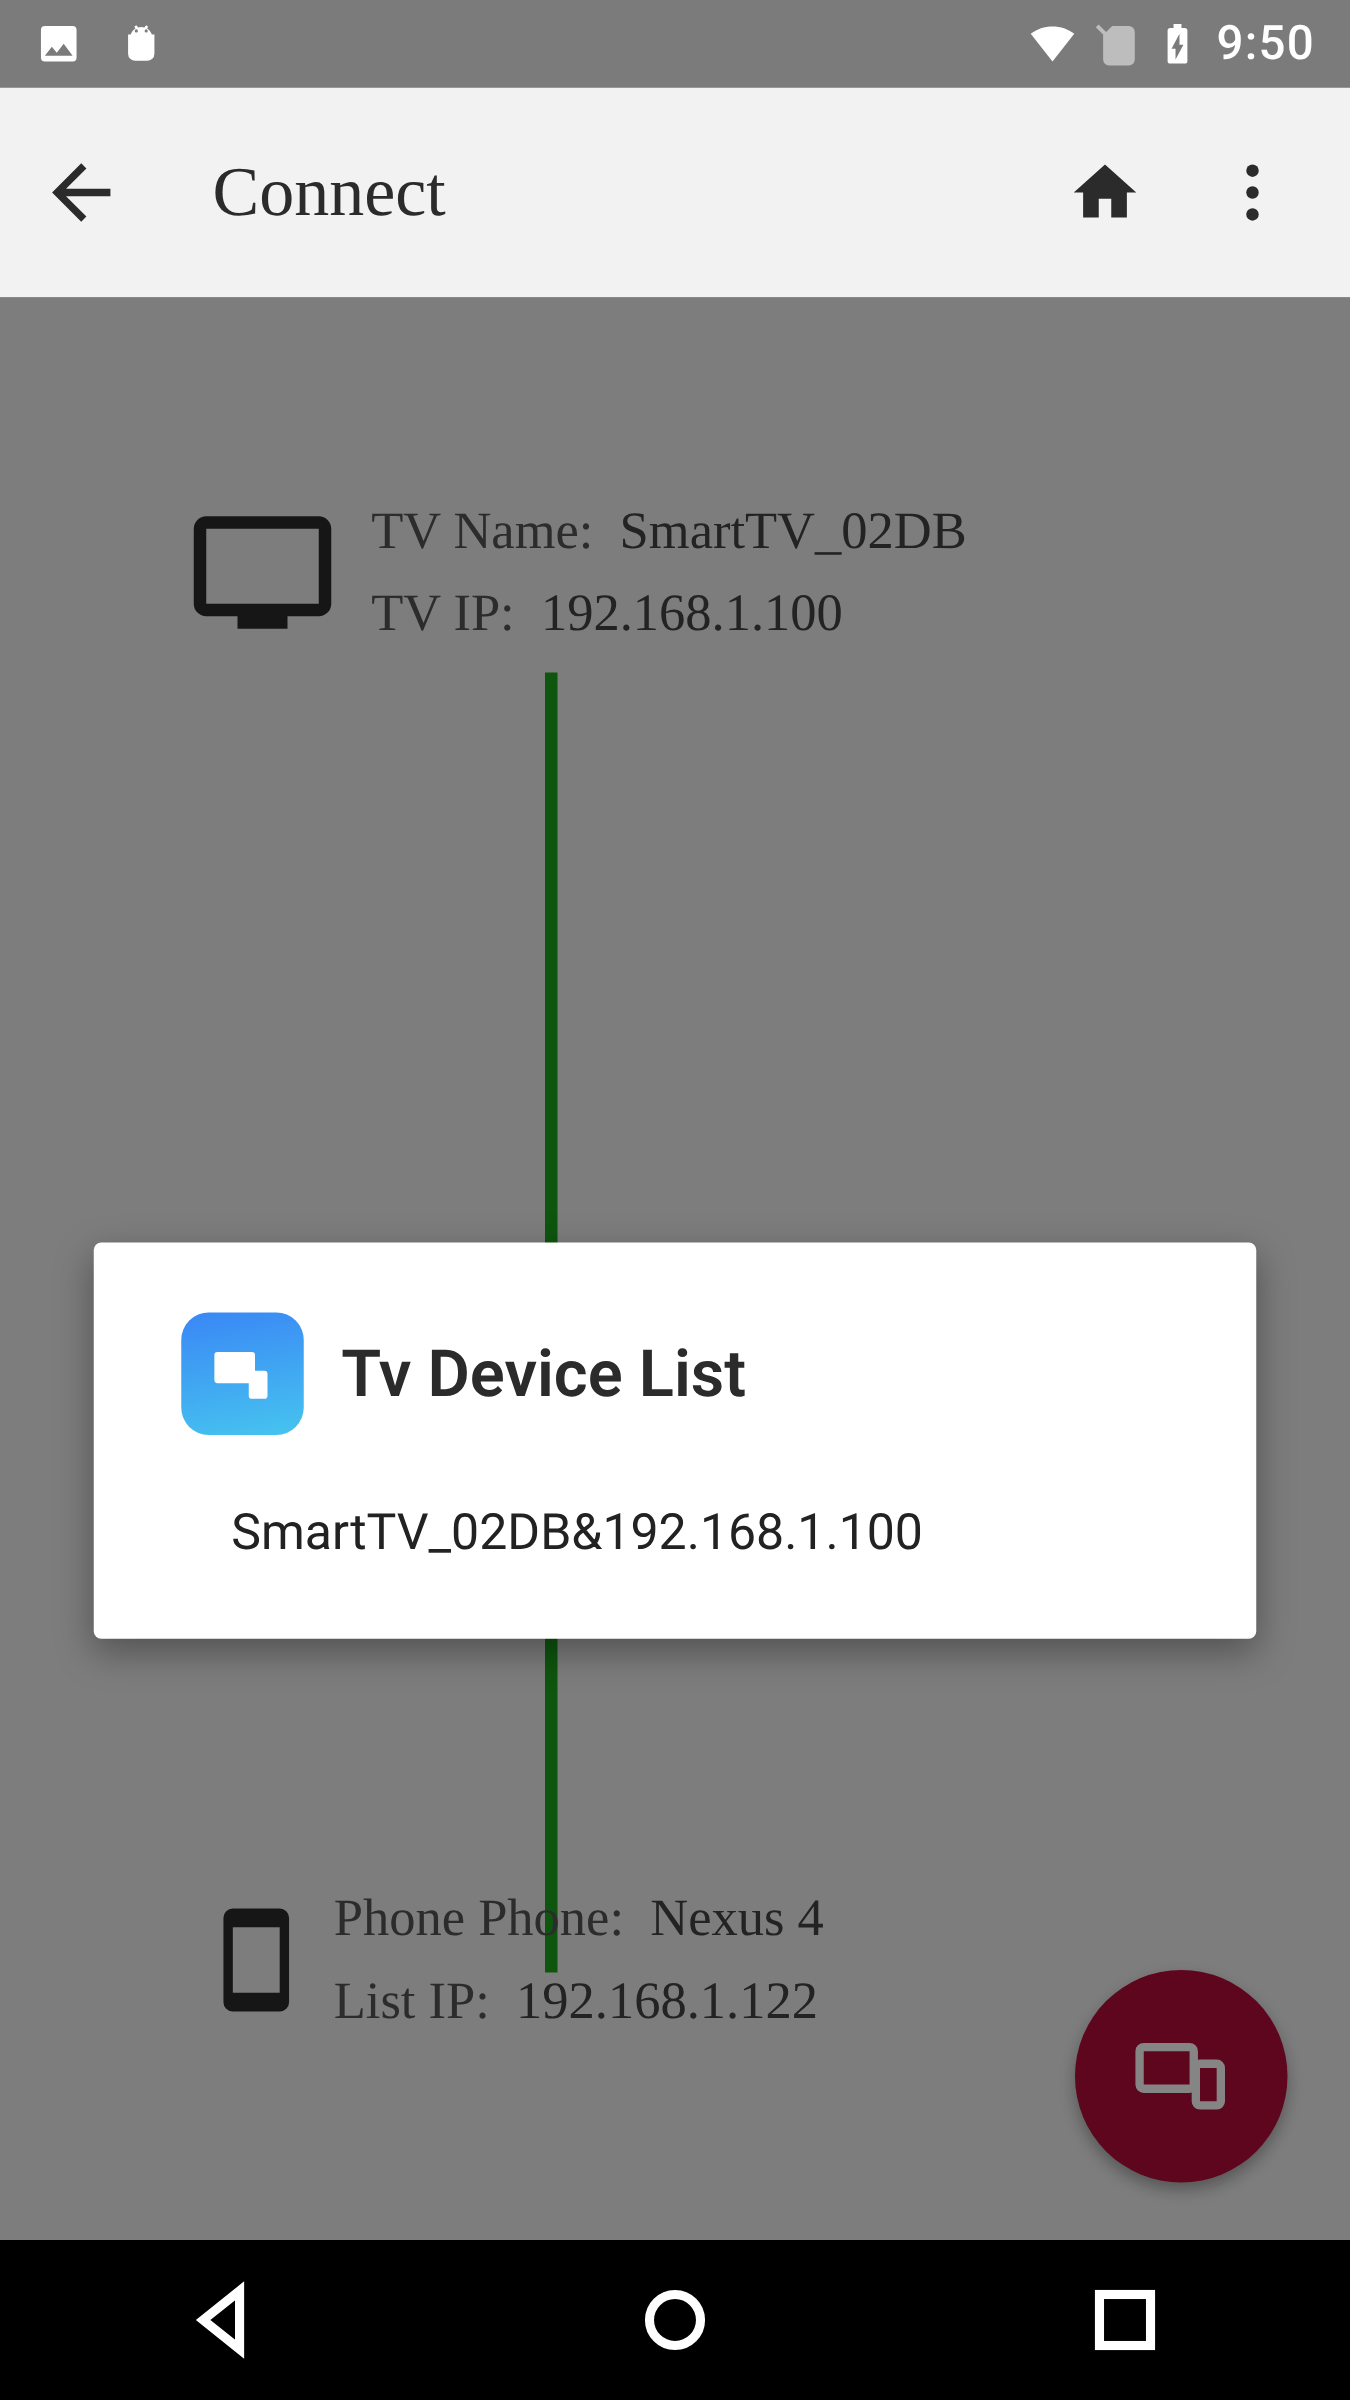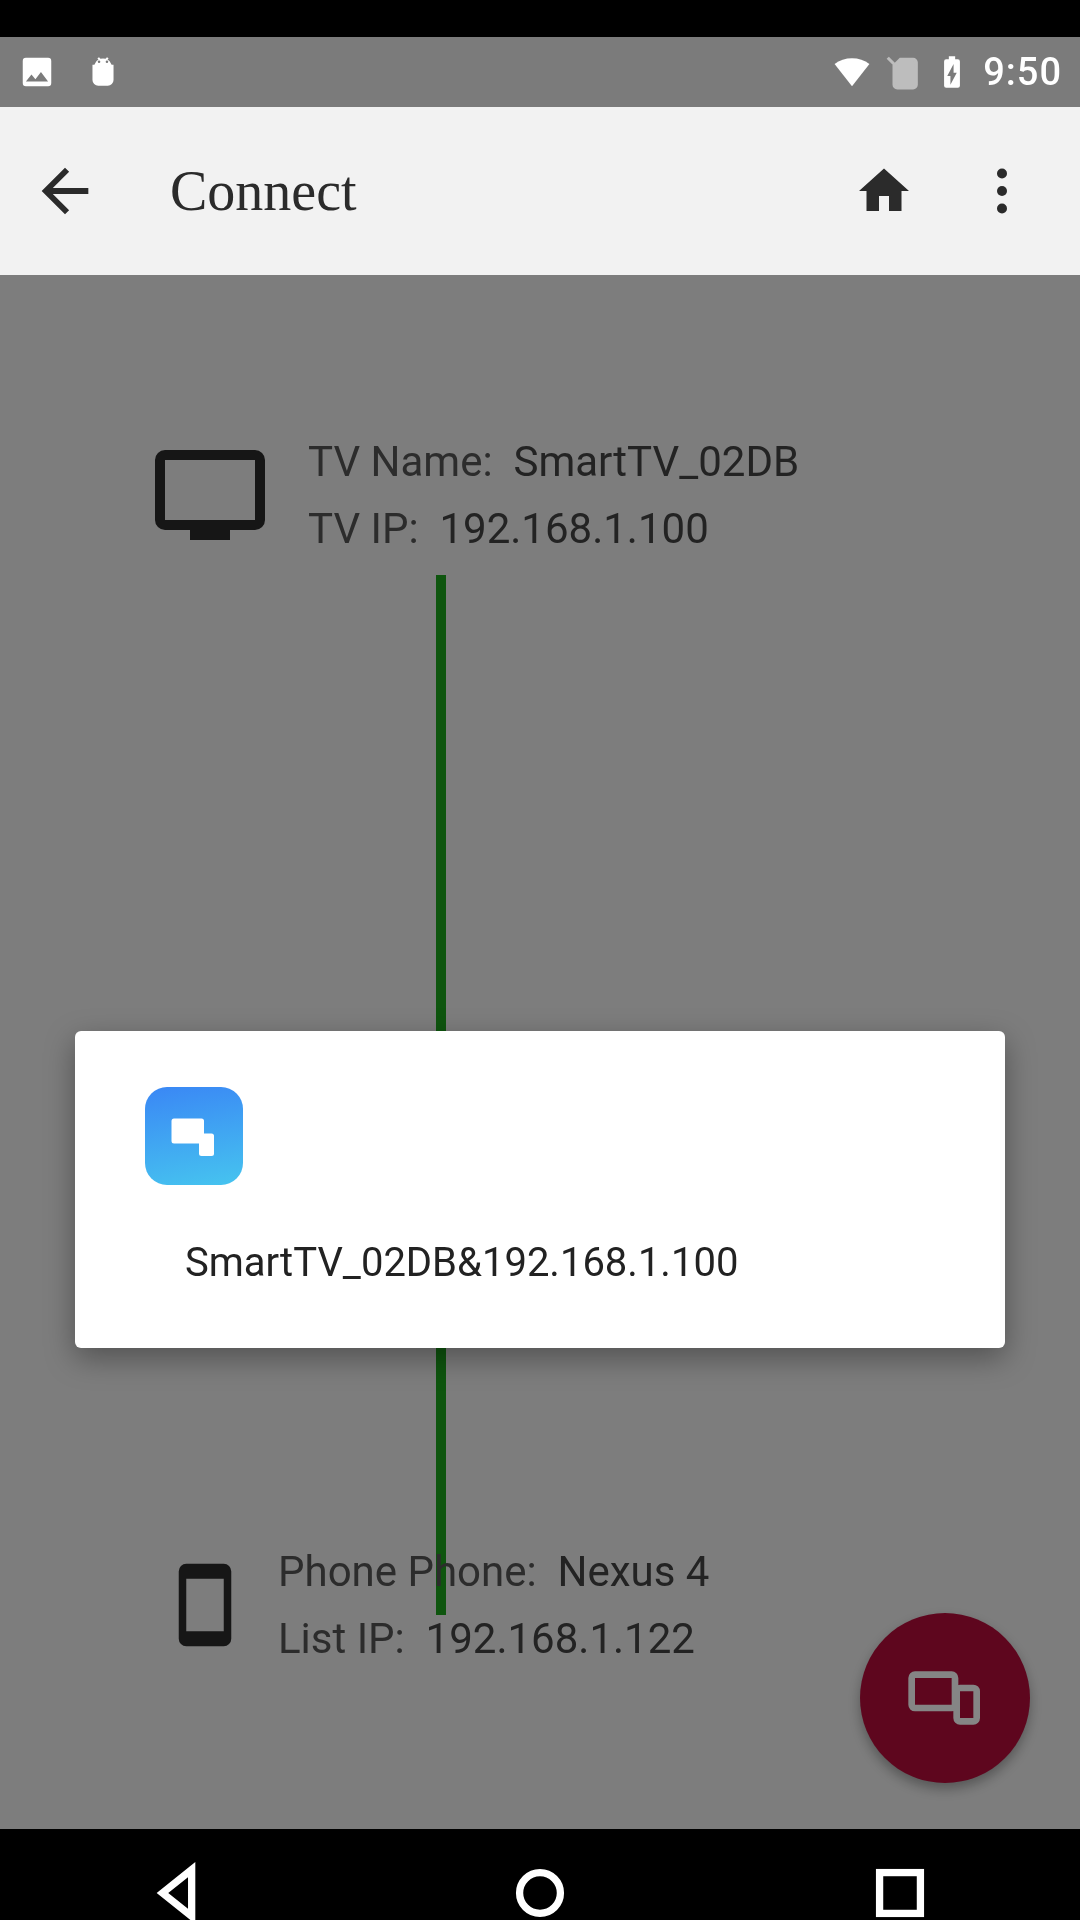--- a/index.html
+++ b/index.html
@@ -1,38 +1,38 @@
 <!DOCTYPE html>
 <html><head>
 <meta charset="utf-8">
 <style>
   * { margin:0; padding:0; box-sizing:border-box; }
   html, body { width:1080px; height:1920px; font-family: Roboto, "Helvetica Neue", Arial, sans-serif; background:#000; overflow:hidden; }
   .device-frame { width:1080px; height:1920px; position:relative; background:#000; }
 
   
-  .status-bar { width:100%; height:70px; background:#7B7B7B; display:flex; align-items:center; justify-content:space-between; padding:0 18px; color:#fff;margin-top:37px; }
+  .status-bar { width:100%; height:70px; background:#7B7B7B; display:flex; align-items:center; justify-content:space-between; padding:0 28px; color:#fff; }
   .status-left { display:flex; align-items:center; gap:28px; }
   .status-right { display:flex; align-items:center; gap:12px; }
   .status-time { font-size:38px; font-weight:500; letter-spacing:1px; }
   .status-icon { width:38px; height:38px; display:flex; align-items:center; justify-content:center; }
   .status-icon svg { width:100%; height:100%; }
 
   
   .appbar { width:100%; height:168px; background:#F2F2F2; display:flex; align-items:center; padding:0 30px;font-family:Liberation Serif, serif; }
   .appbar .back-btn { width:70px; height:70px; display:flex; align-items:center; justify-content:center; }
   .appbar .title { font-size:56px; font-weight:500; color:#2B2B2B; margin-left:70px; flex:1; }
   .appbar .actions { display:flex; align-items:center; gap:58px; margin-right:18px; }
   .appbar .action-btn { width:60px; height:60px; display:flex; align-items:center; justify-content:center; }
   .appbar svg { width:100%; height:100%; }
 
   
   .content { position:relative; width:100%; height:1555px; background:#EFEFEF; }
 
-  .device-block { position:absolute; display:flex; align-items:center; gap:28px; }
+  .device-block { position:absolute; display:flex; align-items:center; gap:17px;font-family:Liberation Serif, serif; }
   .device-block.tv-block { top:160px; left:140px; }
   .device-block.phone-block { top:1265px; left:160px; }
   .device-icon { width:140px; height:120px; display:flex; align-items:center; justify-content:center; }
   .device-icon.phone { width:90px; height:130px; }
   .device-icon svg { width:100%; height:100%; }
   .device-texts { display:flex; flex-direction:column; gap:18px; }
   .device-line { font-size:42px; color:#444; white-space:nowrap; }
   .device-line .label { color:#555; }
 
   .conn-line { position:absolute; left:436px; top:300px; width:10px; height:1040px; background:#1BA41B; }
@@ -162,20 +162,21 @@
 
     <div class="overlay">
       <div class="dialog">
         <div class="dialog-header">
           <div class="dialog-app-icon">
             <svg viewBox="0 0 24 24" fill="none" stroke="#fff" stroke-width="2" width="60" height="60">
               <rect x="3" y="5" width="13" height="10" rx="1" fill="#fff" stroke="none"></rect>
               <rect x="14" y="11" width="6" height="9" rx="1" fill="#fff" stroke="none"></rect>
             </svg>
           </div>
+          <div class="dialog-title">Tv Device List</div>
         </div>
         <div class="dialog-item">SmartTV_02DB&amp;192.168.1.100</div>
       </div>
     </div>
 
   </div>
 
   <div class="navbar">
     <div class="nav-btn">
       <svg viewBox="0 0 24 24" fill="none" stroke="#fff" stroke-width="2.5">

